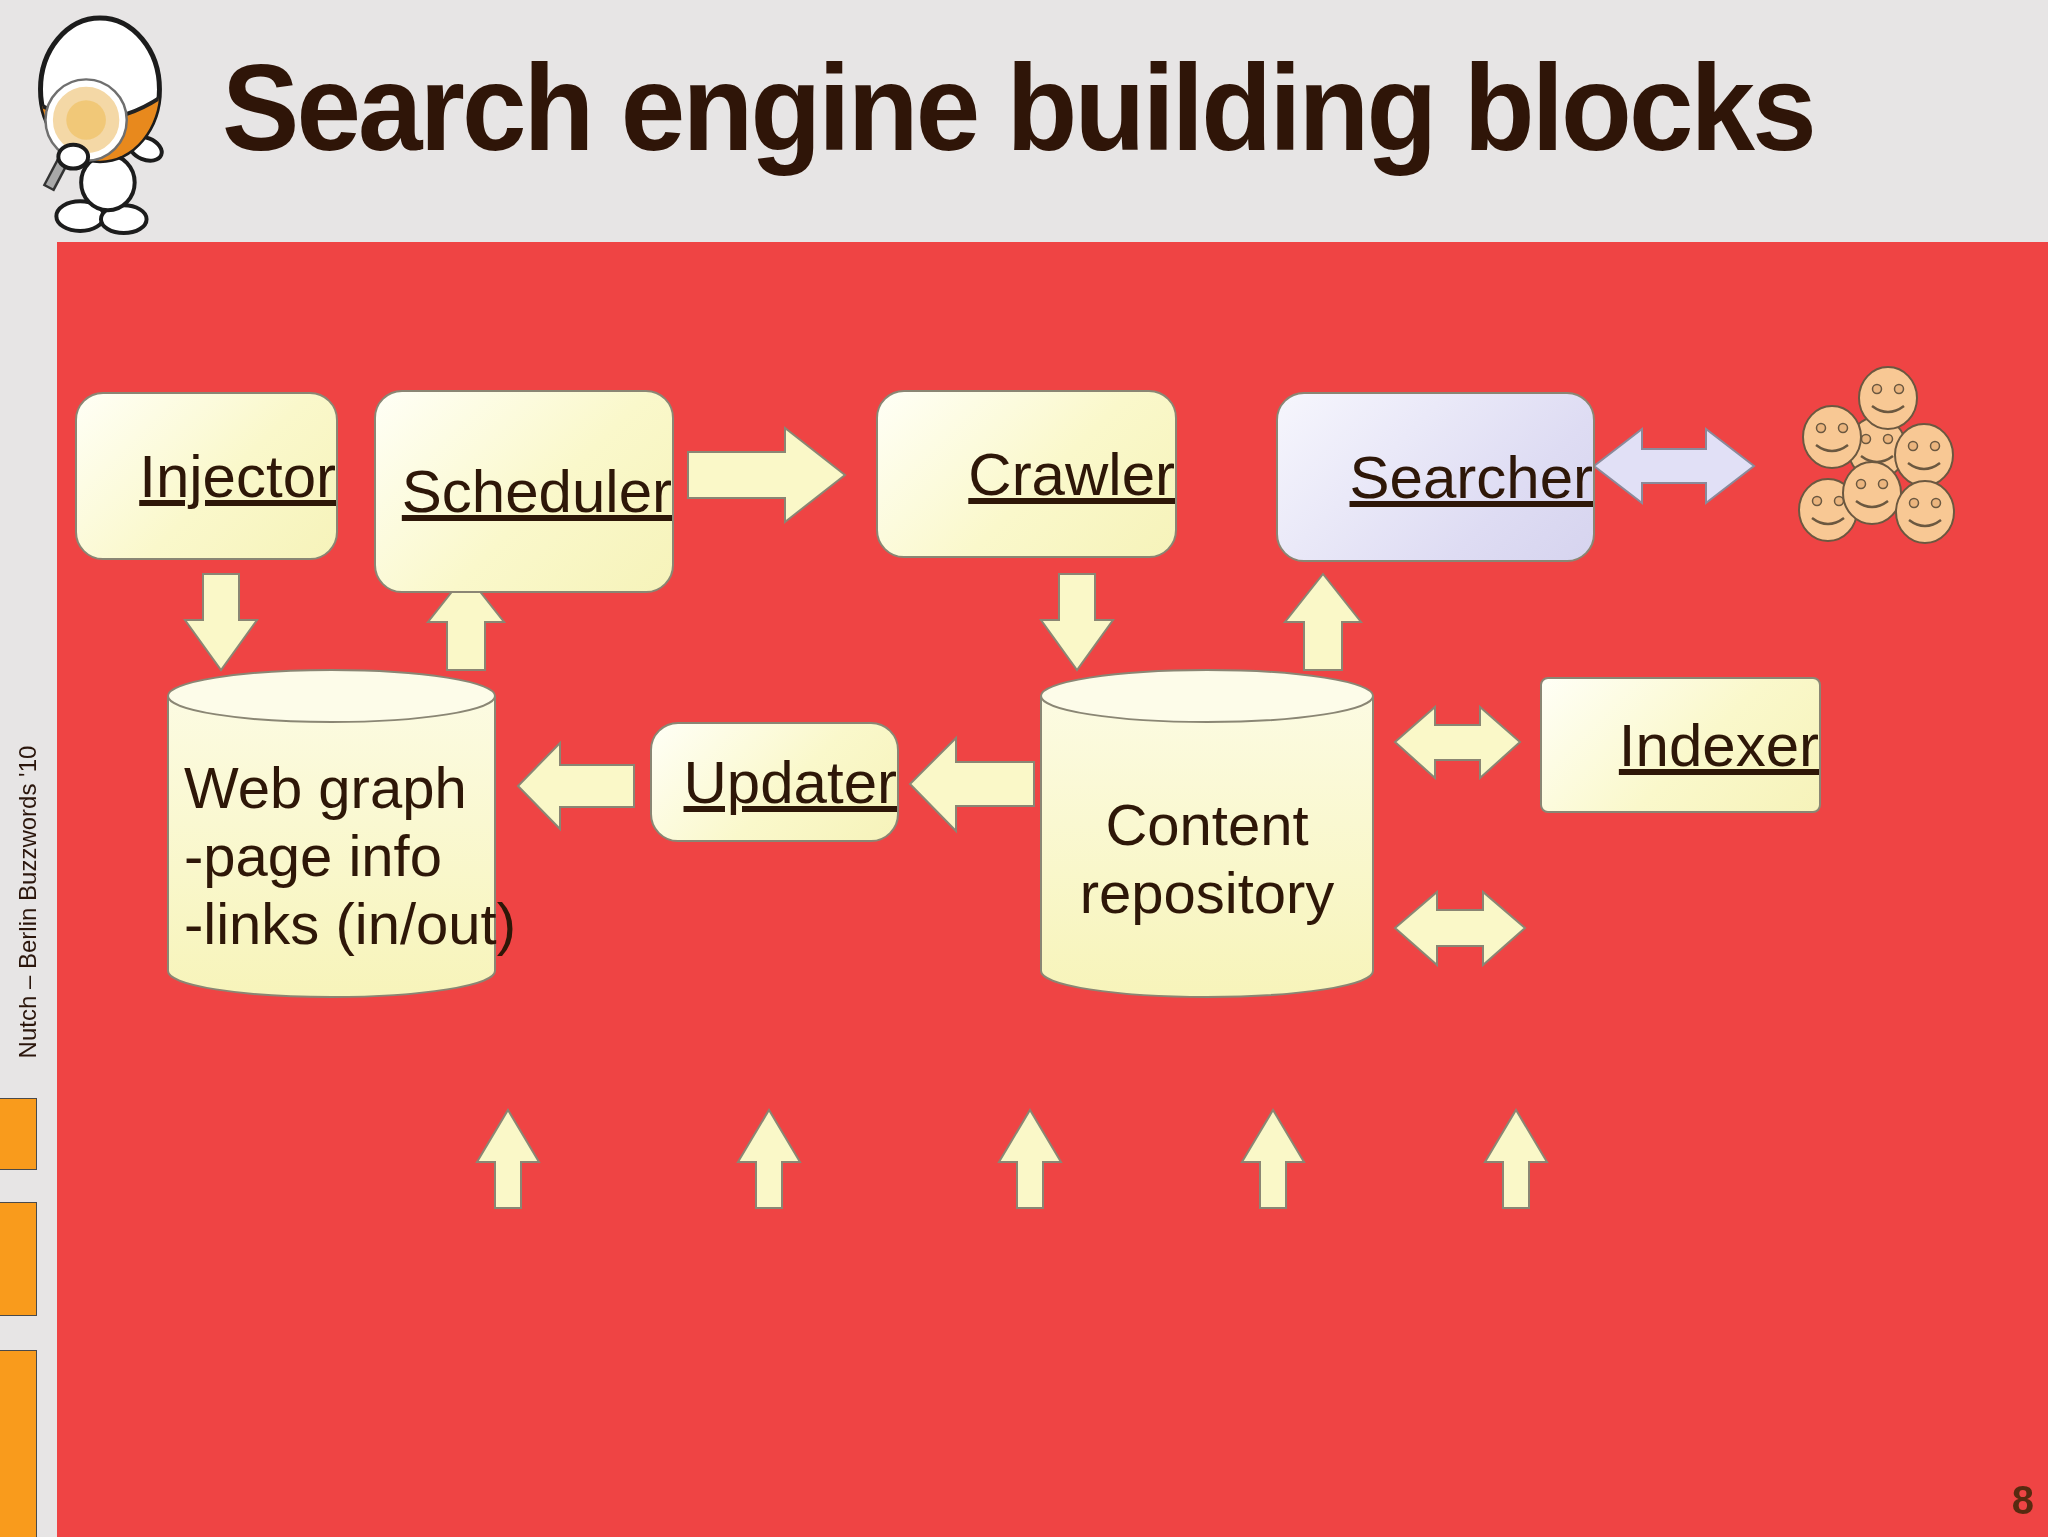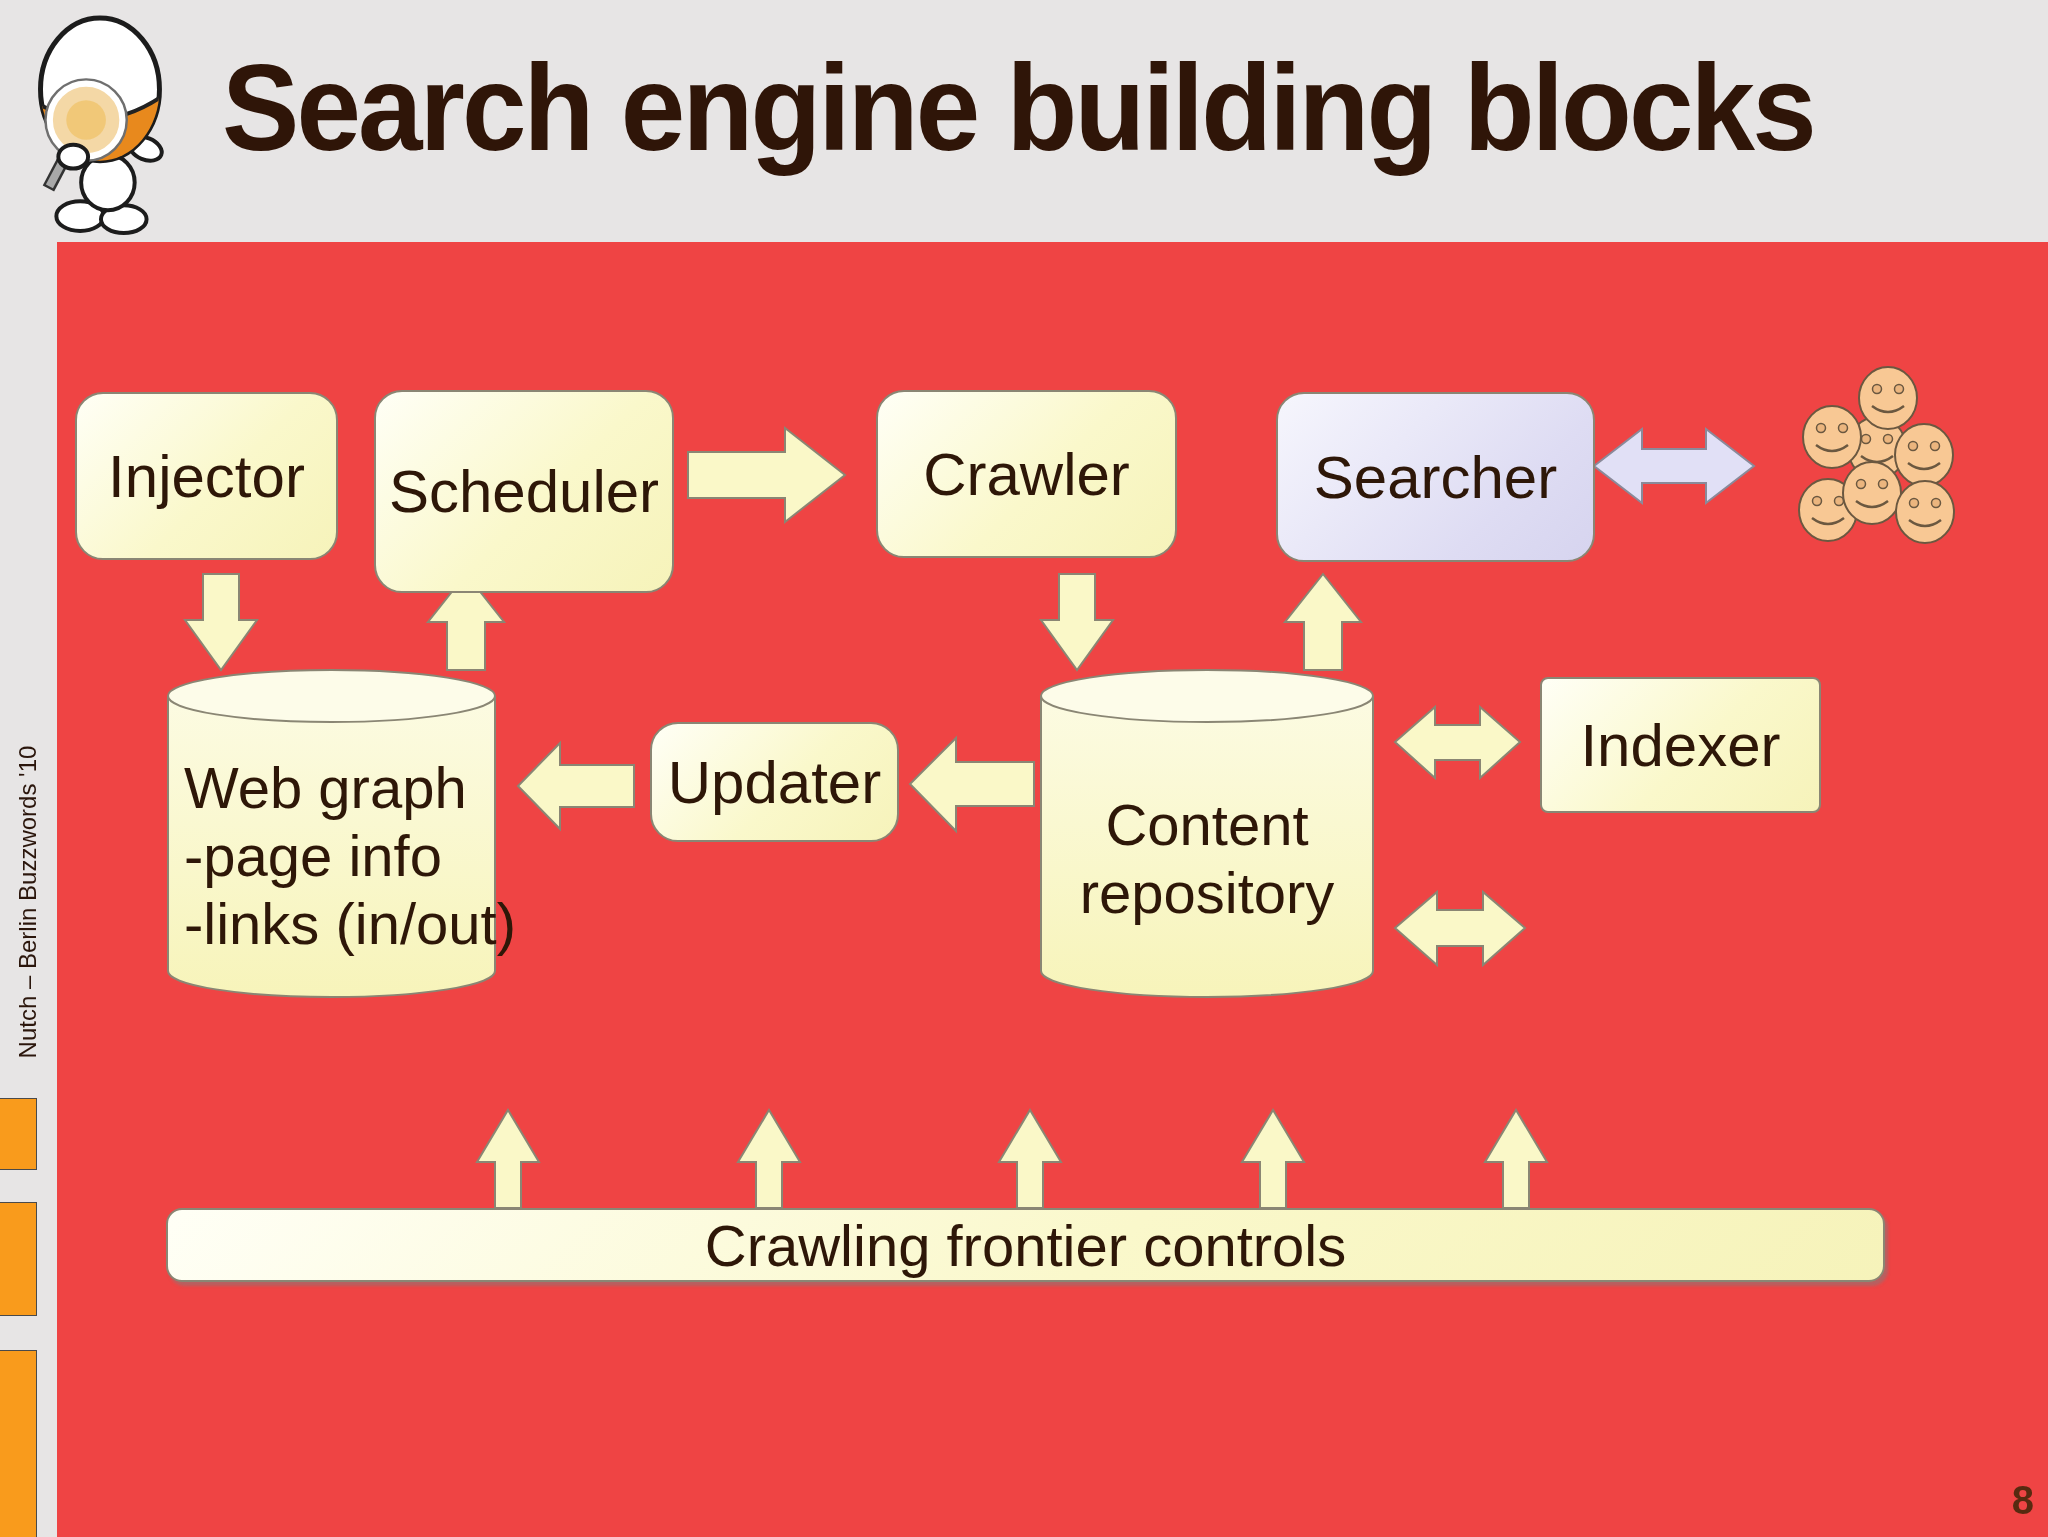--- a/index.html
+++ b/index.html
@@ -37,25 +37,26 @@
   }
   .marker-1{top:856px;height:72px;}
   .marker-2{top:960px;height:114px;}
   .marker-3{top:1108px;height:190px;}
   .page-number{
     position:absolute;right:14px;bottom:14px;
     font-size:40px;font-weight:bold;color:#572a10;
   }
   
   .node{
-    position:absolute;display:flex;align-items:center;justify-content:center;
+    position:absolute;display:flex;align-items:center;justify-content:flex-end;
     background:linear-gradient(135deg,#fffff6 0%,#faf8cb 55%,#f6f3ba 100%);
     border:2px solid #8a8674;border-radius:28px;
     font-size:60px;color:#2e1708;white-space:nowrap;
     box-sizing:border-box;
+    text-decoration:underline;
   }
   .node-searcher{
     background:linear-gradient(135deg,#f6f6fd 0%,#dedcf3 70%,#d6d4ef 100%);
   }
   .node-injector {left:75px;  top:392px; width:263px; height:168px;}
   .node-scheduler{left:374px; top:390px; width:300px; height:203px;}
   .node-crawler  {left:876px; top:390px; width:301px; height:168px;}
   .node-searcher {left:1246px;top:392px; width:319px; height:170px;margin-left:30px;}
   .node-updater  {left:650px; top:722px; width:249px; height:120px;}
   .node-indexer  {left:1540px;top:677px; width:281px; height:136px; border-radius:8px;}
@@ -212,19 +213,16 @@
     </div>
   <div class="node node-searcher">
       <span>Searcher</span>
     </div>
   <div class="node node-updater">
       <span>Updater</span>
     </div>
   <div class="node node-indexer">
       <span>Indexer</span>
     </div>
-  <div class="node node-frontier">
-      <span>Crawling frontier controls</span>
-    </div>
 
   <div class="page-number">8</div>
 
 </div>
 
 </body></html>

